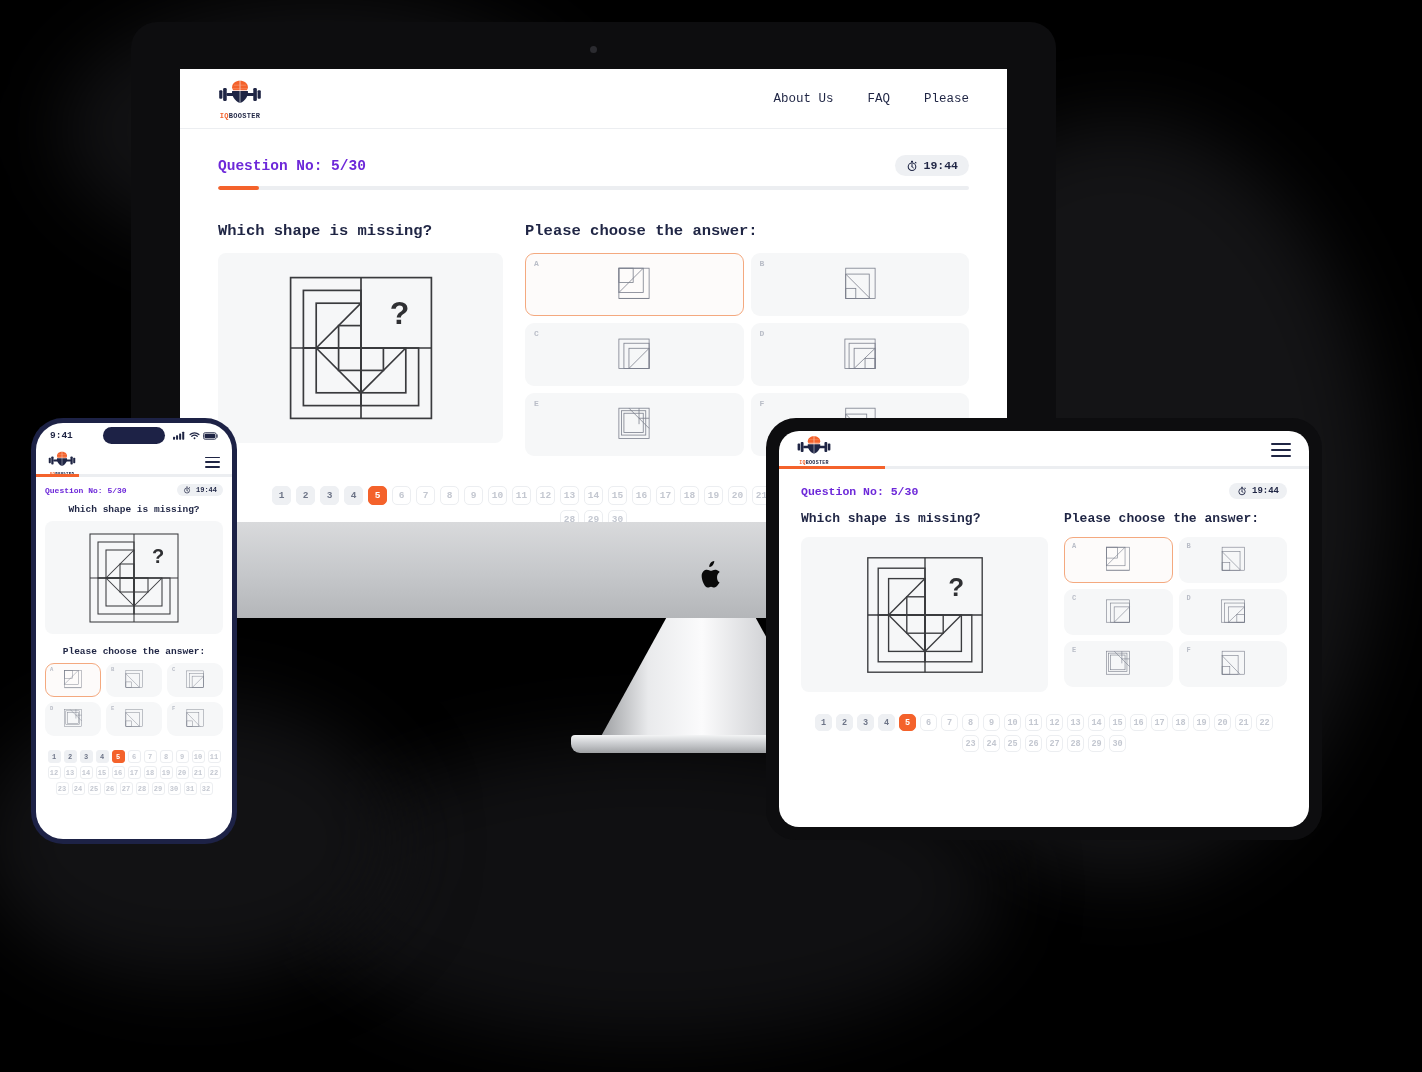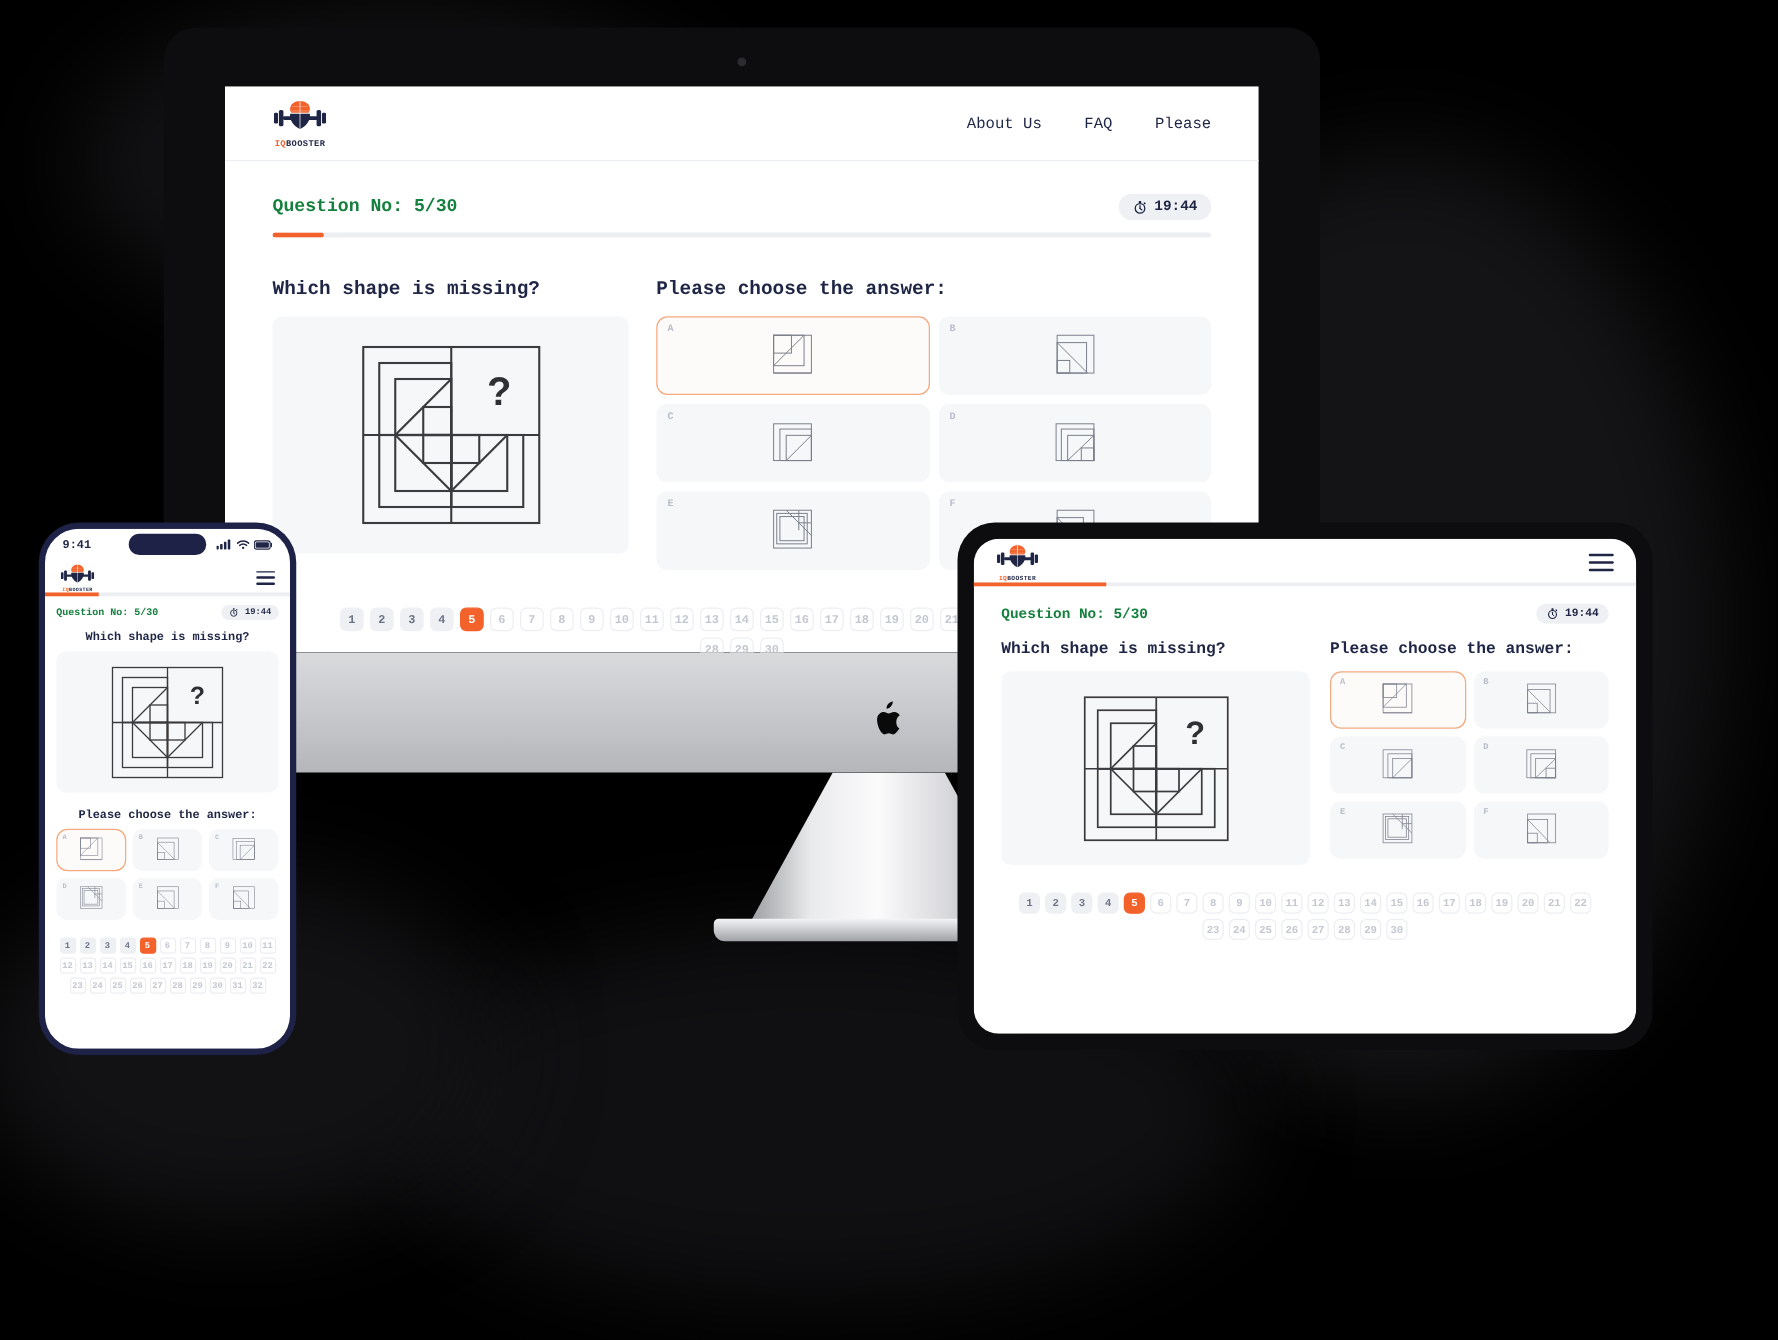--- a/index.html
+++ b/index.html
@@ -62,21 +62,21 @@
   .logo-word { font-weight:800; letter-spacing:.3px; line-height:1; }
   .logo-word .iq { color:#f4622b; }
   .logo-word .bo { color:#1f2544; }
   .navlinks { display:flex; align-items:center; }
   .navlinks a { color:#1f2544; text-decoration:none; }
 
   .hamburger { display:flex; flex-direction:column; justify-content:space-between; }
   .hamburger span { display:block; background:#1f2544; border-radius:2px; }
 
   .qhead { display:flex; align-items:center; justify-content:space-between; }
-  .qlabel { color:#15803d; font-weight:700; }
+  .qlabel { color:#6d28d9; font-weight:700; }
   .timer {
     display:flex; align-items:center; gap:5px;
     background:#eef0f3; border-radius:99px; color:#1f2544; font-weight:700;
   }
   .progress-track { background:#eceef1; border-radius:99px; overflow:hidden; }
   .progress-fill { background:#f4622b; height:100%; border-radius:99px; }
 
   .cols { display:flex; }
   .coltitle { color:#1f2544; font-weight:700; }
   .puzzlebox { background:#f6f7f8; border-radius:8px; display:flex; align-items:center; justify-content:center; }

